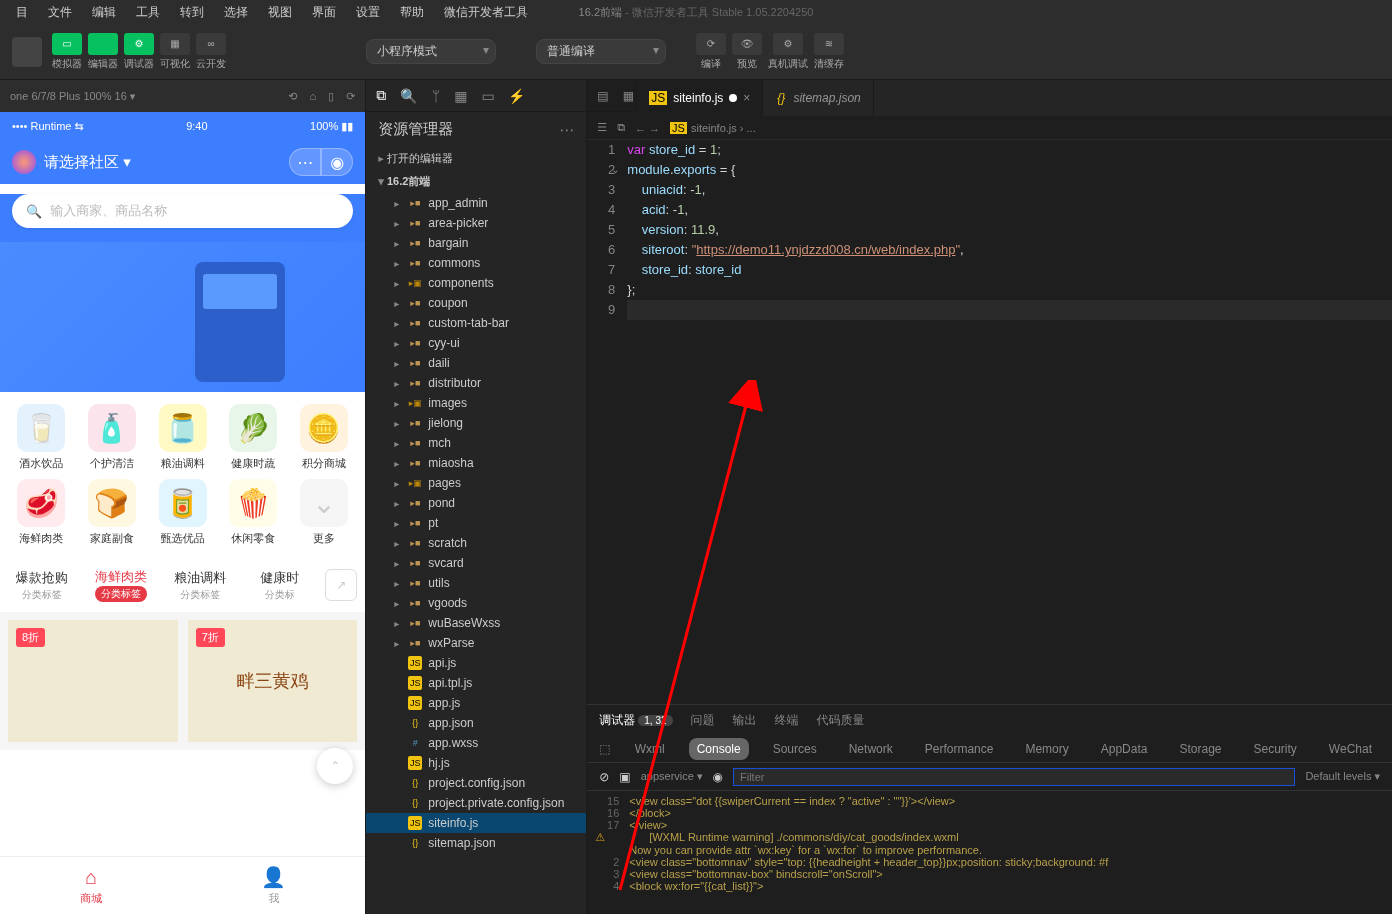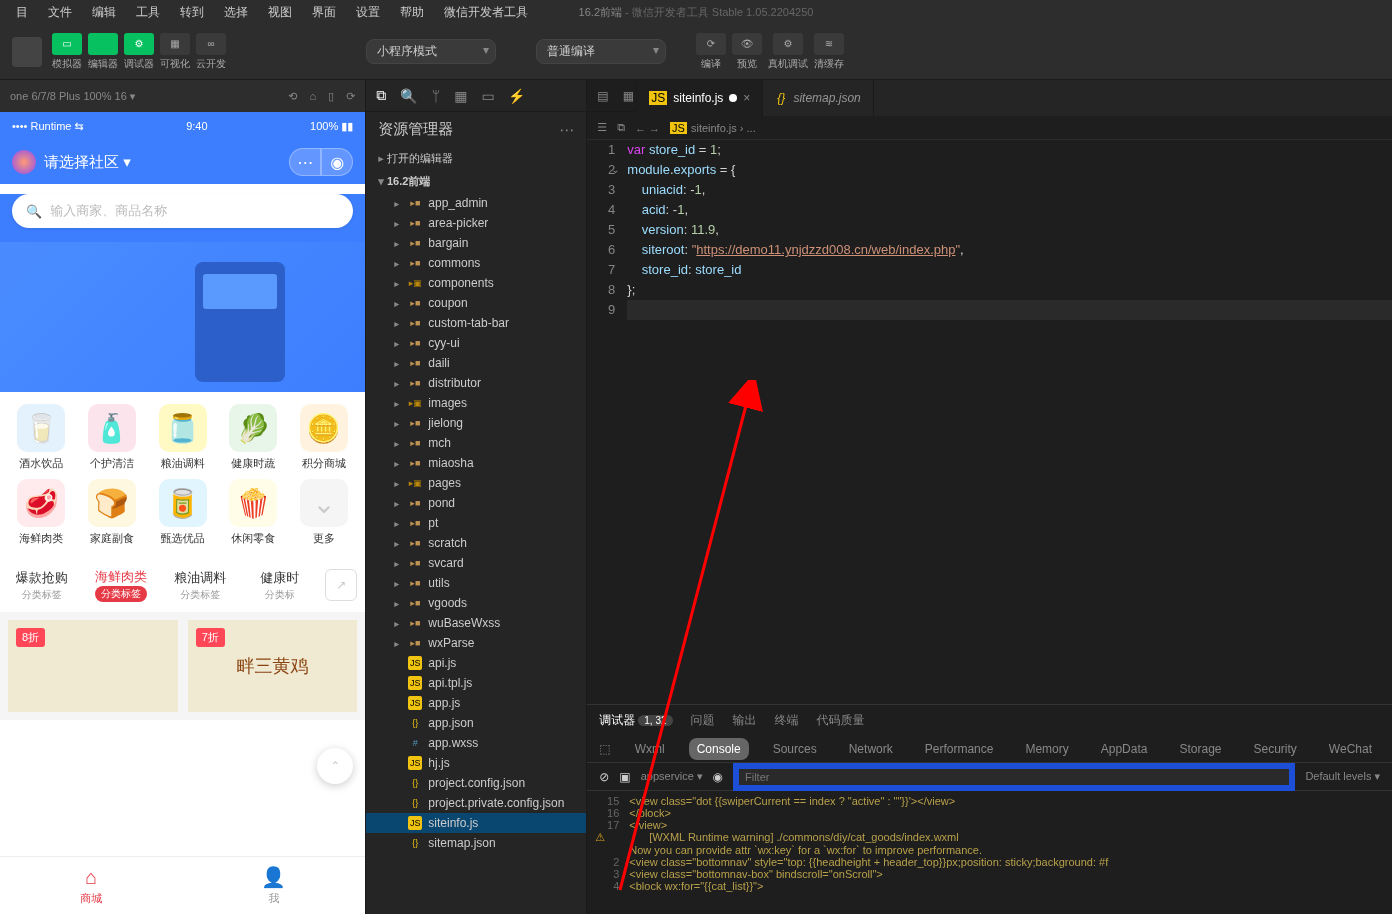--- a/index.html
+++ b/index.html
@@ -57,21 +57,21 @@
 .prod-tab-title { font-size: 13px; color: #333; font-weight: 500; }
 .prod-tab.active .prod-tab-title { color: #e63946; }
 .prod-tab-sub { font-size: 10px; color: #999; }
 .prod-tab.active .prod-tab-sub { background: #e63946; color: #fff; border-radius: 8px; padding: 1px 6px; display: inline-block; }
 .share-btn { width: 32px; height: 32px; border: 1px solid #ddd; border-radius: 6px; display: flex; align-items: center; justify-content: center; }
 
 
 .products { display: flex; gap: 10px; padding: 8px; background: #f5f5f5; }
 .prod-card { flex: 1; background: #fff; border-radius: 0; overflow: hidden; position: relative; }
 .prod-badge { position: absolute; top: 8px; left: 8px; background: #ff4757; color: #fff; font-size: 11px; padding: 2px 6px; border-radius: 3px; }
-.prod-img { height: 92px; background: #f0ead2; display: flex; align-items: center; justify-content: center; font-size: 18px; color: #8b4513; }
+.prod-img { height: 122px; background: #f0ead2; display: flex; align-items: center; justify-content: center; font-size: 18px; color: #8b4513; }
 
 
 .float-btn { position: absolute; right: 12px; bottom: 130px; width: 36px; height: 36px; background: #fff; border-radius: 50%; box-shadow: 0 2px 8px rgba(0,0,0,0.2); display: flex; align-items: center; justify-content: center; }
 
 
 .bottom-nav { position: absolute; bottom: 0; left: 0; right: 0; height: 58px; background: #fff; display: flex; border-top: 1px solid #eee; }
 .bnav-item { flex: 1; display: flex; flex-direction: column; align-items: center; justify-content: center; gap: 2px; font-size: 11px; color: #999; }
 .bnav-item.active { color: #e63946; }
 .bnav-icon { font-size: 20px; }
 
@@ -133,21 +133,21 @@
 
 .bottom-panel { height: 210px; background: #1e1e1e; border-top: 1px solid #333; display: flex; flex-direction: column; }
 .bp-tabs { height: 30px; display: flex; align-items: center; gap: 18px; padding: 0 12px; font-size: 12px; color: #888; }
 .bp-tab { cursor: pointer; }
 .bp-tab.active { color: #fff; }
 .bp-tab .badge { background: #444; border-radius: 8px; padding: 0 6px; font-size: 10px; margin-left: 3px; }
 .bp-subtabs { height: 28px; display: flex; align-items: center; gap: 16px; padding: 0 12px; font-size: 12px; color: #888; border-bottom: 1px solid #333; }
 .bp-subtab { cursor: pointer; padding: 4px 8px; }
 .bp-subtab.active { background: #666; color: #fff; border-radius: 8px; }
 .bp-filter { height: 28px; display: flex; align-items: center; gap: 10px; padding: 0 12px; border-bottom: 1px solid #333; }
-.bp-filter input { background: #2a2a2a; border: 6px solid #1d4ed8; color: #ccc; padding: 2px 6px; font-size: 11px; flex: 1; }
+.bp-filter input { background: #2a2a2a; border: 1px solid #1d4ed8; color: #ccc; padding: 2px 6px; font-size: 11px; flex: 1; }
 .bp-filter .sel { color: #888; font-size: 11px; }
 .console-out { flex: 1; overflow: auto; font-family: Consolas, monospace; font-size: 11px; padding: 4px 8px; color: #b8a04a; }
 .console-out .ln { display: flex; gap: 10px; }
 .console-out .lnno { color: #666; width: 24px; text-align: right; }
 .console-out .warn::before { content: "⚠ "; color: #d4a017; }
 </style>
 </head>
 <body>
 
 <div class="menubar">

